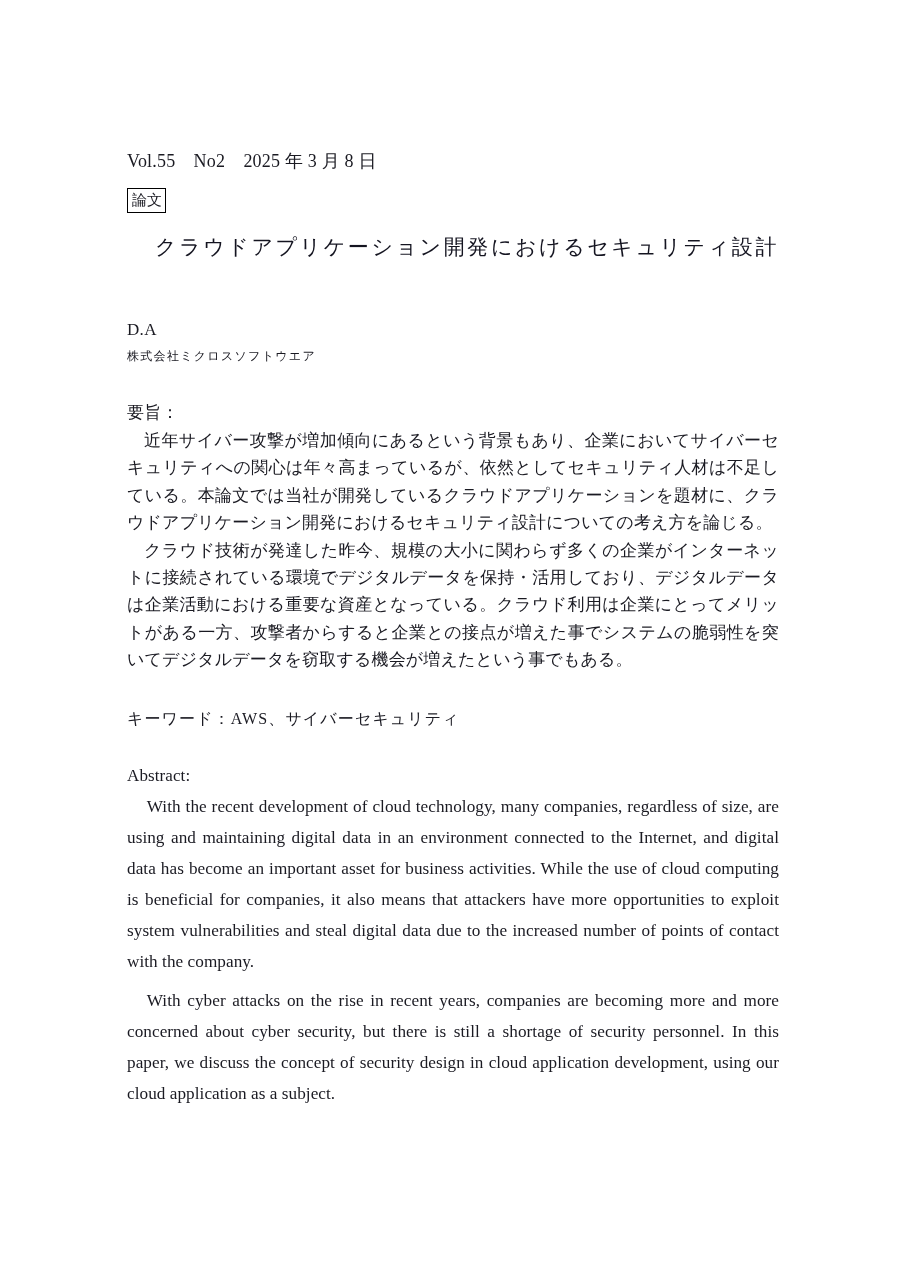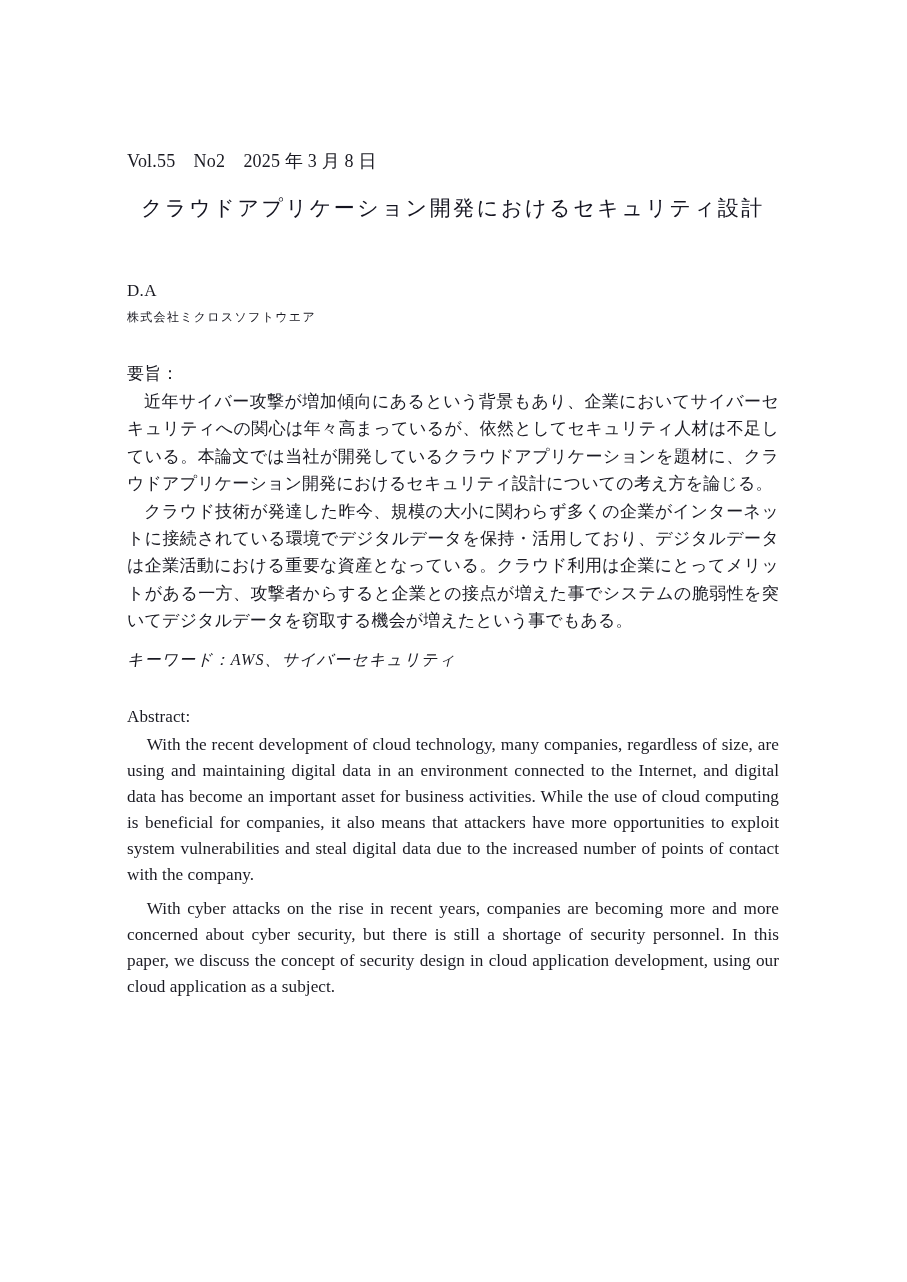--- a/index.html
+++ b/index.html
@@ -58,21 +58,21 @@
     letter-spacing: 0;
     color: #1a1a22;
     background: #ffffff;
   }
 
   
   .doc-title {
     font-size: 21px;
     line-height: 32px;
     letter-spacing: 2.6px;
-    text-align: center;
+    text-align: right;
     font-weight: normal;
     margin: 18px 0 0 0;
     padding: 0;
     color: #141420;
   }
 
   
   .byline {
     margin-top: 54px;
   }
@@ -103,36 +103,35 @@
     line-height: 27.4px;
     letter-spacing: 0.15px;
     text-align: justify;
     text-justify: inter-ideograph;
     text-indent: 1em;
     margin: 0;
     word-break: break-all;
   }
   .en-para {
     font-size: 17.2px;
-    line-height: 26px;
+    line-height: 31px;
     letter-spacing: 0.05px;
     text-align: justify;
     text-indent: 1.15em;
     margin: 0;
   }
   .en-para.first-en {
     text-indent: 1.15em;
   }
 
   .keywords {
-    margin-top: 12px;
+    margin-top: 32px;
     font-size: 16px;
     line-height: 26px;
     letter-spacing: 1.1px;
-    font-style: italic;
   }
 
   .abstract-en {
     margin-top: 30px;
   }
   .abstract-en .section-label {
     letter-spacing: 0.1px;
     margin-bottom: 2px;
   }
   .abstract-en .en-para + .en-para {
@@ -140,20 +139,23 @@
   }
 </style>
 </head>
 <body>
 
 <div class="page">
   <div class="content">
 
     <div class="masthead">Vol.55　No2　2025 年 3 月 8 日</div>
 
+    <div class="badge-row">
+      <span class="badge">論文</span>
+    </div>
 
     <h1 class="doc-title">クラウドアプリケーション開発におけるセキュリティ設計</h1>
 
     <div class="byline">
       <div class="author">D.A</div>
       <div class="affiliation">株式会社ミクロスソフトウエア</div>
     </div>
 
     <div class="section">
       <div class="section-label">要旨：</div>

